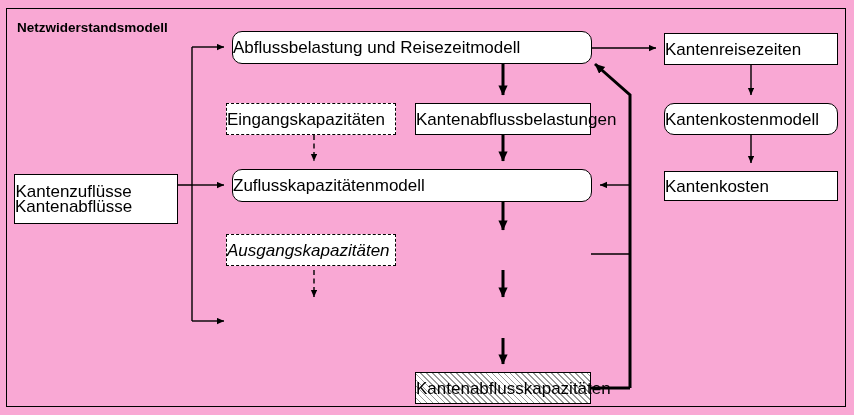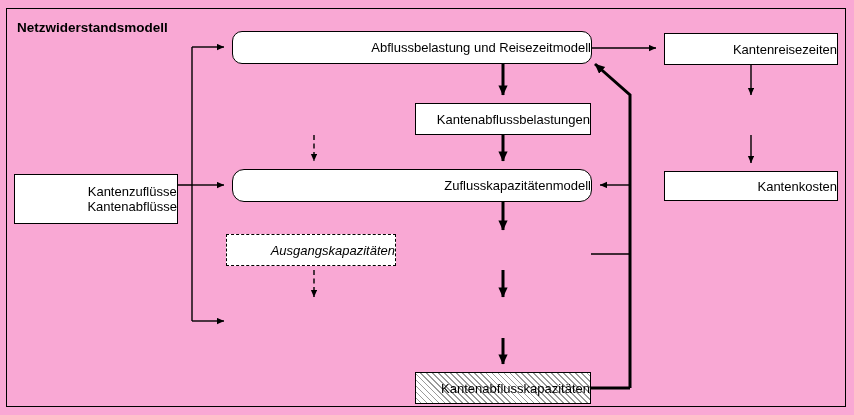--- a/index.html
+++ b/index.html
@@ -21,24 +21,24 @@
     top: 0;
     width: 854px;
     height: 415px;
     pointer-events: none;
   }
   .node {
     position: absolute;
     box-sizing: border-box;
     display: flex;
     align-items: center;
-    justify-content: flex-end;
+    justify-content: flex-start;
     text-align: center;
     color: #000000;
-    font-size: 13px;
+    font-size: 17px;
     line-height: 15px;
     background: #ffffff;
     border: 1px solid #000000;
     white-space: pre-line;
   }
   .node.rounded { border-radius: 10px; }
   .node.dashed  { border-style: dashed; border-width: 1.4px; }
   .node.hatched {
     background-color: #ffffff;
     background-image: repeating-linear-gradient(
@@ -123,41 +123,47 @@
 
   <div class="node" style="left:14px; top:174px; width:164px; height:50px;">
     <span class="lbl">Kantenzuflüsse
 Kantenabflüsse</span>
   </div>
 
   <div class="node rounded" style="left:232px; top:31px; width:360px; height:33px;">
     <span class="lbl">Abflussbelastung und Reisezeitmodell</span>
   </div>
 
+  <div class="node dashed" style="left:226px; top:103px; width:170px; height:32px;">
+    <span class="lbl">Eingangskapazitäten</span>
+  </div>
 
   <div class="node" style="left:415px; top:103px; width:176px; height:32px;">
     <span class="lbl">Kantenabflussbelastungen</span>
   </div>
 
-  <div class="node rounded" style="left:232px; top:169px; width:360px; height:33px;border-radius:12px;">
+  <div class="node rounded" style="left:232px; top:169px; width:360px; height:33px;">
     <span class="lbl">Zuflusskapazitätenmodell</span>
   </div>
 
   <div class="node dashed" style="left:226px; top:234px; width:170px; height:32px;font-style:italic;">
     <span class="lbl">Ausgangskapazitäten</span>
   </div>
 
 
 
   <div class="node hatched" style="left:415px; top:372px; width:176px; height:32px;">
     <span class="lbl">Kantenabflusskapazitäten</span>
   </div>
 
   <div class="node" style="left:664px; top:33px; width:174px; height:32px;">
     <span class="lbl">Kantenreisezeiten</span>
   </div>
 
+  <div class="node rounded" style="left:664px; top:103px; width:174px; height:32px;">
+    <span class="lbl">Kantenkostenmodell</span>
+  </div>
 
   <div class="node" style="left:664px; top:171px; width:174px; height:30px;">
     <span class="lbl">Kantenkosten</span>
   </div>
 
 </div>
 
 </body></html>

